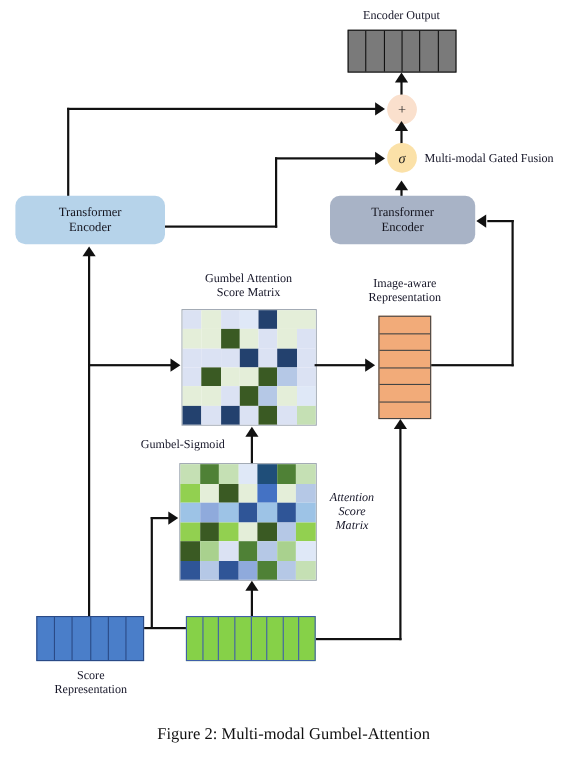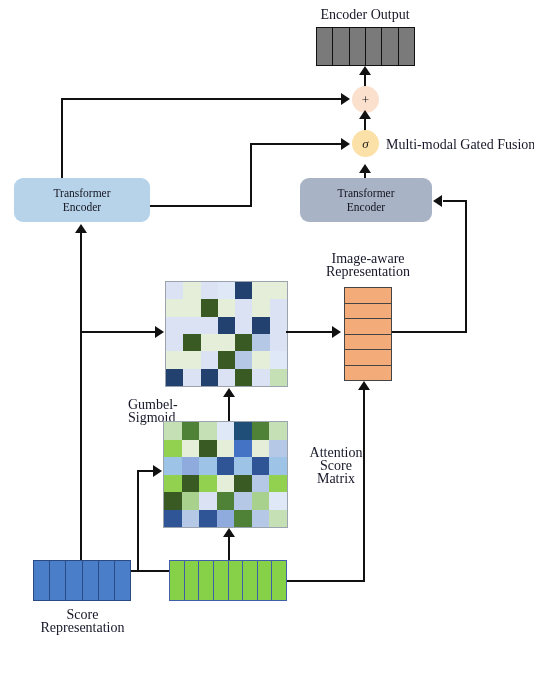--- a/index.html
+++ b/index.html
@@ -1,19 +1,19 @@
 <!DOCTYPE html>
 <html><head>
 <meta charset="utf-8">
 <style>
   html,body{margin:0;padding:0;background:#ffffff;}
   body{width:534px;height:699px;position:relative;
        font-family:"Liberation Serif","DejaVu Serif",serif;color:#1a1a2e;}
   #stage{position:absolute;left:0;top:0;width:534px;height:699px;overflow:hidden;}
-  .lbl{position:absolute;text-align:center;font-size:14px;line-height:13px;color:#161628;
+  .lbl{position:absolute;text-align:center;font-size:11px;line-height:13px;color:#161628;
        font-family:"Liberation Serif","DejaVu Serif",serif;white-space:pre-line;}
   .box{position:absolute;box-sizing:border-box;}
 
   
   #enc-out{left:316px;top:27px;width:99px;height:39px;display:flex;
            border:1.6px solid #111;background:#7a7a7a;box-sizing:border-box;}
   #enc-out .seg{flex:1;border-right:1.6px solid #111;box-sizing:border-box;}
   #enc-out .seg:last-child{border-right:none;}
 
   
@@ -107,20 +107,22 @@
 Encoder</div>
   <div id="tenc-right" class="tenc">Transformer
 Encoder</div>
 
   <div class="ln vl" style="left:80px;top:232px;height:330px;"></div>
   <div class="arrowhead ar-up" style="left:75px;top:224px;"></div>
 
   <div class="ln hl" style="left:80px;top:331px;width:80px;"></div>
   <div class="arrowhead ar-right" style="left:155px;top:326px;"></div>
 
+  <div class="lbl" style="left:170px;top:247px;width:112px;">Gumbel Attention
+Score Matrix</div>
   <div id="gumbel-matrix" class="matrix">
       <div style="background: rgb(219, 226, 243);"></div>
       <div style="background: rgb(228, 238, 217);"></div>
       <div style="background: rgb(219, 226, 243);"></div>
       <div style="background: rgb(223, 232, 247);"></div>
       <div style="background: rgb(35, 65, 110);"></div>
       <div style="background: rgb(228, 238, 217);"></div>
       <div style="background: rgb(228, 238, 217);"></div>
       <div style="background: rgb(228, 238, 217);"></div>
       <div style="background: rgb(228, 238, 217);"></div>
@@ -219,21 +221,21 @@
       <div style="background: rgb(169, 209, 142);"></div>
       <div style="background: rgb(223, 232, 247);"></div>
       <div style="background: rgb(47, 85, 151);"></div>
       <div style="background: rgb(181, 200, 230);"></div>
       <div style="background: rgb(47, 85, 151);"></div>
       <div style="background: rgb(143, 170, 220);"></div>
       <div style="background: rgb(79, 129, 54);"></div>
       <div style="background: rgb(181, 200, 230);"></div>
       <div style="background: rgb(197, 224, 180);"></div>
     </div>
-  <div class="lbl" style="left:306px;top:446px;width:60px;">Attention
+  <div class="lbl" style="left:290px;top:446px;width:60px;font-style:italic;">Attention
 Score
 Matrix</div>
 
   <div class="ln vl" style="left:137px;top:470px;height:100px;"></div>
   <div class="ln hl" style="left:137px;top:470px;width:23px;"></div>
   <div class="arrowhead ar-right" style="left:153px;top:465px;"></div>
   <div class="ln hl" style="left:131px;top:570px;width:40px;"></div>
 
   <div class="ln vl" style="left:228px;top:536px;height:26px;"></div>
   <div class="arrowhead ar-up" style="left:223px;top:528px;"></div>
@@ -257,13 +259,14 @@
       <div class="seg"></div>
       <div class="seg"></div>
       <div class="seg"></div>
       <div class="seg"></div>
       <div class="seg"></div>
       <div class="seg"></div>
       <div class="seg"></div>
       <div class="seg"></div>
     </div>
 
+  <div id="caption">Figure 2: Multi-modal Gumbel-Attention</div>
 </div>
 
 </body></html>

